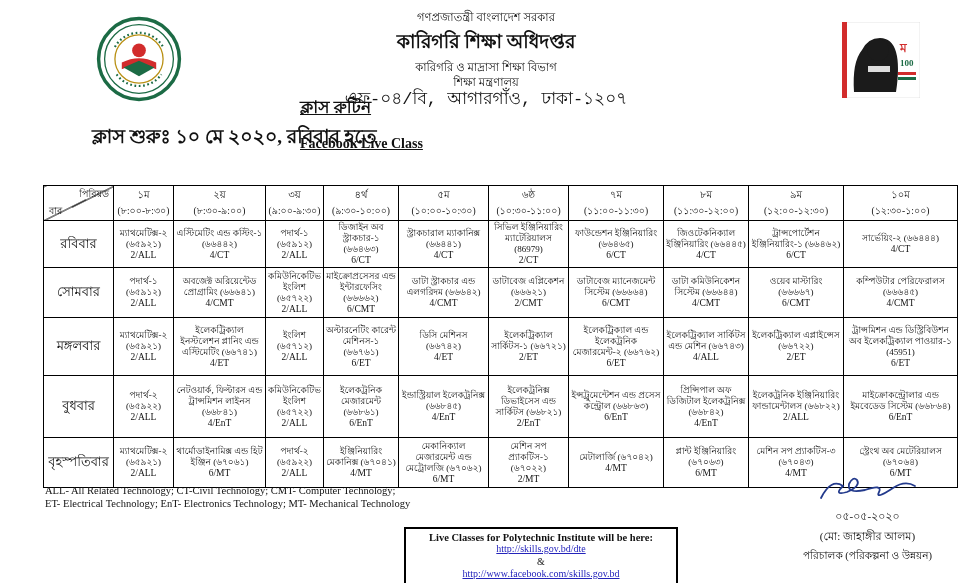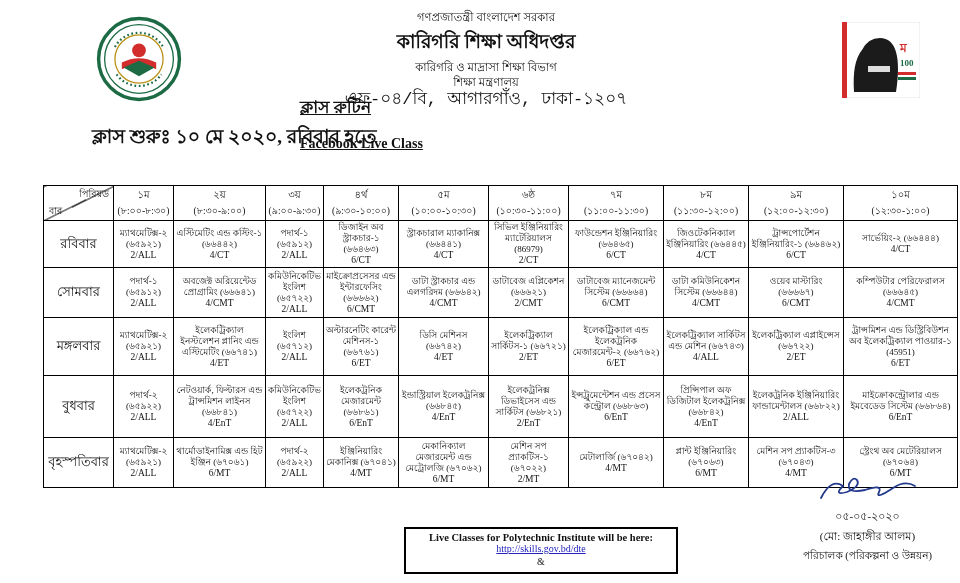--- a/index.html
+++ b/index.html
@@ -373,25 +373,30 @@
             <div class="grp">4/MT</div>
           </td>
           <td>
             <div class="subj">স্ট্রেংথ অব মেটেরিয়ালস (৬৭০৬৪)</div>
             <div class="grp">6/MT</div>
           </td>
         </tr>
       </tbody>
     </table>
 
+  <div class="legend">
+    <div>ALL- All Related Technology; CT-Civil Technology; CMT- Computer Technology;</div>
+    <div>ET- Electrical Technology; EnT- Electronics Technology; MT- Mechanical Technology</div>
+  </div>
 
   <div class="live-box">
     <div class="lb-head">Live Classes for Polytechnic Institute will be here:</div>
     <a href="#" style="color:#2323bb">http://skills.gov.bd/dte</a>
     <div class="amp">&amp;</div>
+    <a href="#" style="color:#2323bb">http://www.facebook.com/skills.gov.bd</a>
   </div>
 
   <div class="sig-block">
     <svg width="110" height="32" viewBox="0 0 110 32">
       <path d="M8 24 Q18 4 30 12 Q20 22 34 18 Q48 12 44 6 Q40 2 36 10 Q34 20 52 16 Q70 10 66 18 Q62 26 80 14 Q92 6 102 12" fill="none" stroke="#233a8c" stroke-width="1.8" stroke-linecap="round"></path>
     </svg>
     <div class="sig-date">০৫-০৫-২০২০</div>
     <div class="sig-name">(মো: জাহাঙ্গীর আলম)</div>
     <div class="sig-desig">পরিচালক (পরিকল্পনা ও উন্নয়ন)</div>
   </div>

